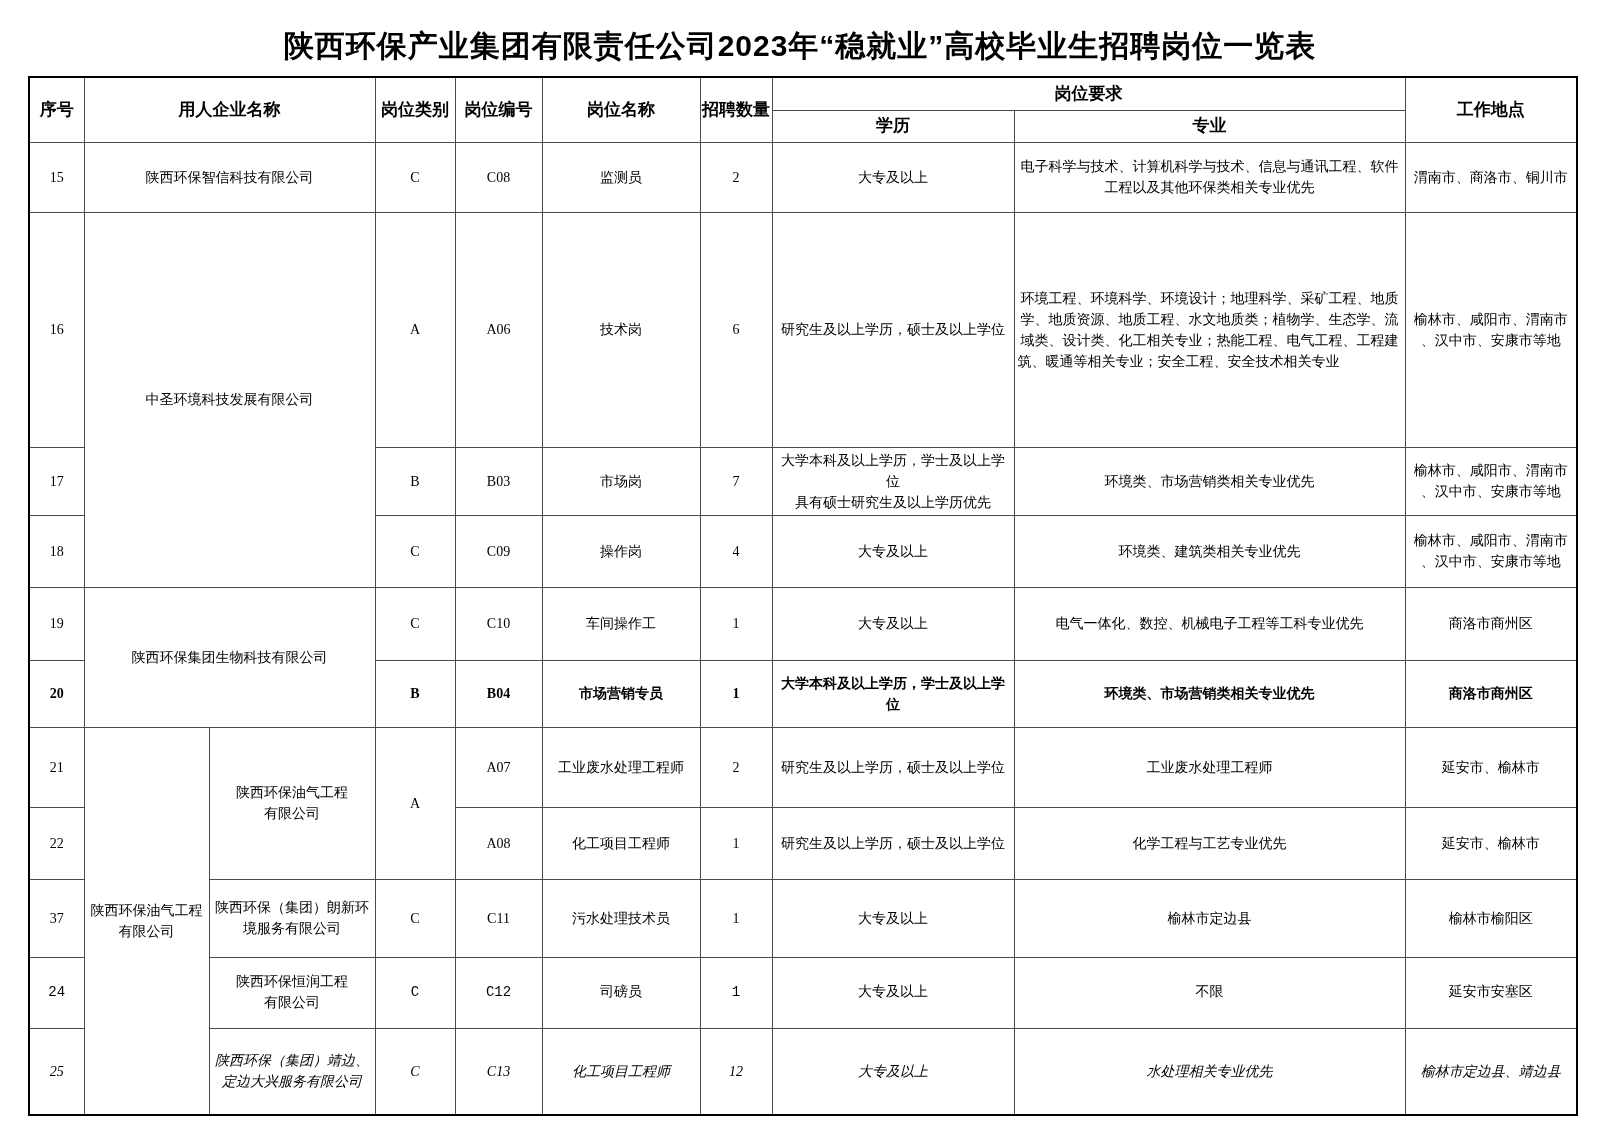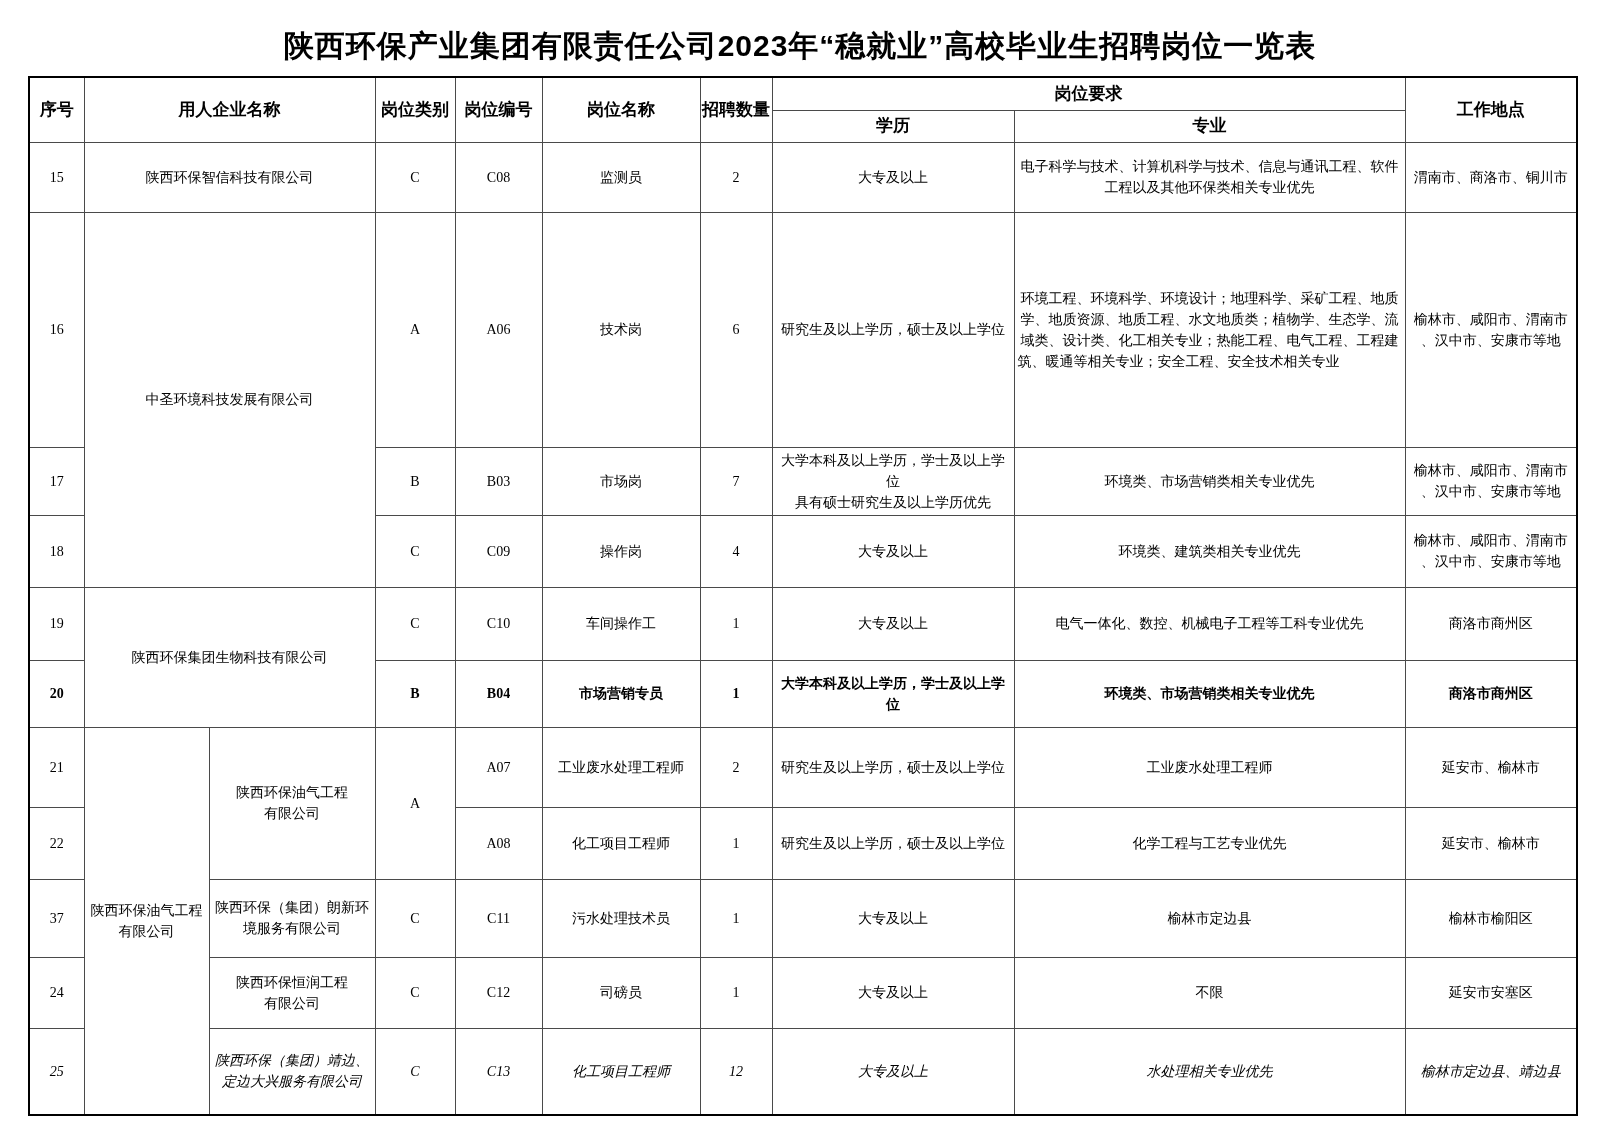--- a/index.html
+++ b/index.html
@@ -65,21 +65,21 @@
   tr.hdr2 { height: 32px; }
   tr.r15 { height: 70px; }
   tr.r16 { height: 235px; }
   tr.r17 { height: 65px; }
   tr.r18 { height: 72px; }
   tr.r19 { height: 73px; }
   tr.r20 { height: 67px; font-weight: bold; }
   tr.r21 { height: 80px; }
   tr.r22 { height: 72px; font-family: Liberation Serif, serif; }
   tr.r23 { height: 78px; }
-  tr.r24 { height: 71px; }
+  tr.r24 { height: 71px; font-family: Liberation Mono, monospace; }
   tr.r25 { height: 87px; font-style: italic; }
 </style>
 </head>
 <body>
 
 <div class="page">
 
   <h1 class="doc-title">陕西环保产业集团有限责任公司2023年“稳就业”高校毕业生招聘岗位一览表</h1>
 
   <table class="roster">

